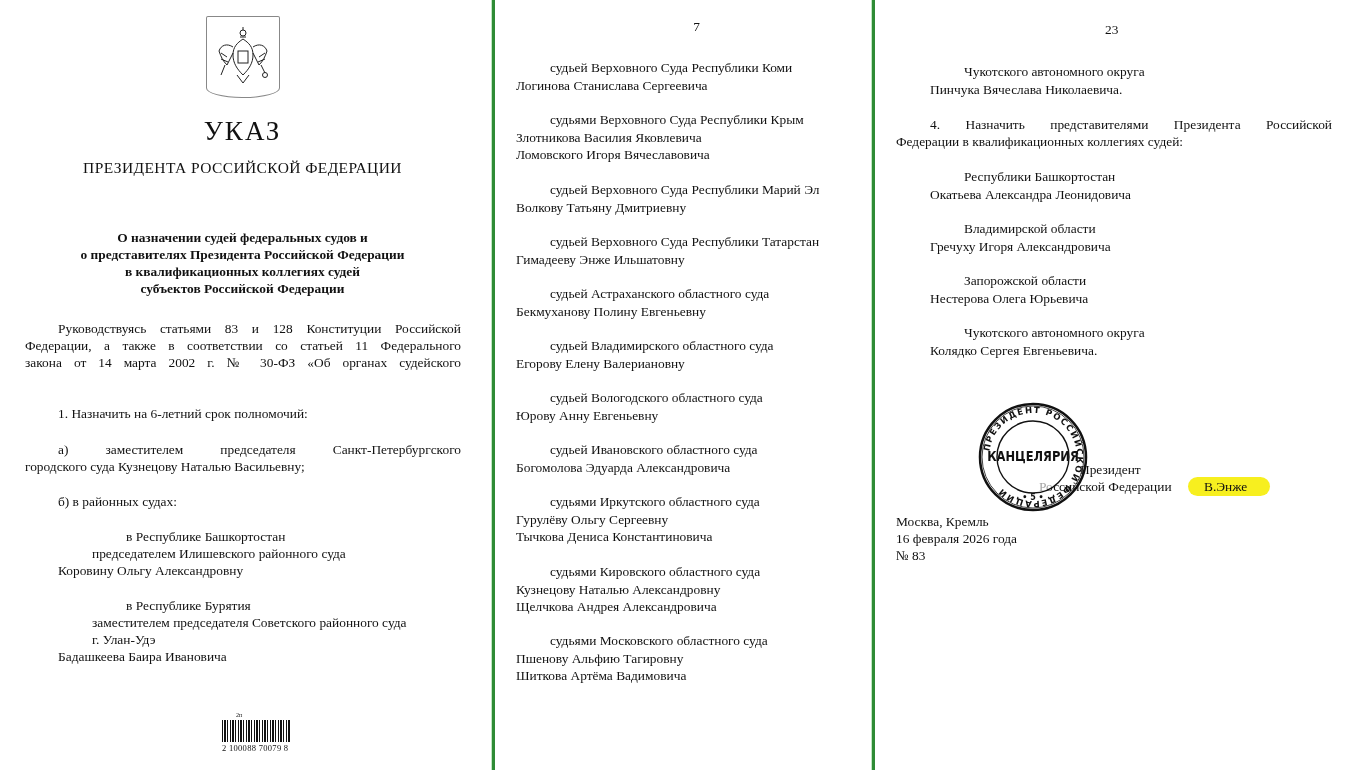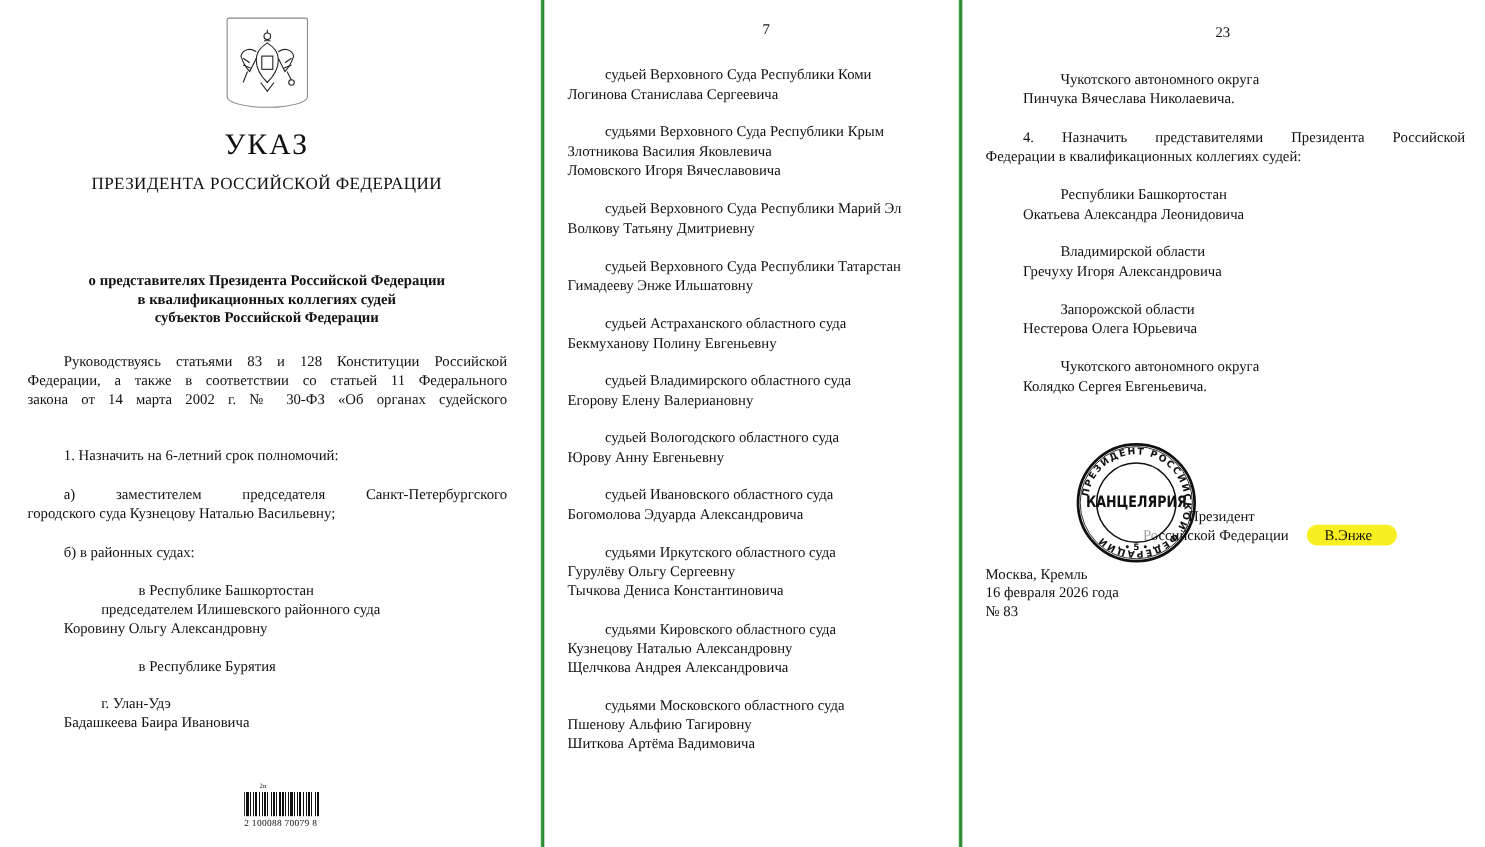--- a/index.html
+++ b/index.html
@@ -67,40 +67,42 @@
         <path d="M30 58 l6 8 l6 -8"></path>
         <path d="M18 48 l-4 10 M54 48 l4 8"></path>
         <circle cx="58" cy="58" r="2.5"></circle>
       </g>
     </svg>
   </div>
 
   <div class="ukaz-title">УКАЗ</div>
   <div class="ukaz-sub">ПРЕЗИДЕНТА РОССИЙСКОЙ ФЕДЕРАЦИИ</div>
 
+  <div class="heading" style="top:229px">О назначении судей федеральных судов и</div>
   <div class="heading" style="top:246px">о представителях Президента Российской Федерации</div>
   <div class="heading" style="top:263px">в квалификационных коллегиях судей</div>
   <div class="heading" style="top:280px">субъектов Российской Федерации</div>
 
   <div class="j" style="left:58px; width:403px; top:320px">Руководствуясь статьями 83 и 128 Конституции Российской</div>
   <div class="j" style="left:25px; width:436px; top:337px">Федерации, а также в соответствии со статьей 11 Федерального</div>
   <div class="j" style="left:25px; width:436px; top:354px">закона от 14 марта 2002 г. № 30-ФЗ «Об органах судейского</div>
 
   <div class="t" style="left:58px; top:405px">1.  Назначить на 6-летний срок полномочий:</div>
 
   <div class="j" style="left:58px; width:403px; top:441px">а)  заместителем председателя Санкт-Петербургского</div>
   <div class="t" style="left:25px; top:458px">городского суда Кузнецову Наталью Васильевну;</div>
 
   <div class="t" style="left:58px; top:493px">б)  в районных судах:</div>
 
   <div class="t" style="left:126px; top:528px">в Республике Башкортостан</div>
   <div class="t" style="left:92px; top:545px">председателем Илишевского районного суда</div>
   <div class="t" style="left:58px; top:562px">Коровину Ольгу Александровну</div>
 
   <div class="t" style="left:126px; top:597px">в Республике Бурятия</div>
+  <div class="t" style="left:92px; top:614px">заместителем председателя Советского районного суда</div>
   <div class="t" style="left:92px; top:631px">г. Улан-Удэ</div>
   <div class="t" style="left:58px; top:648px">Бадашкеева Баира Ивановича</div>
 
   <div class="barcode">
     <div class="tag">2п</div>
     <div class="bars"></div>
     <div class="digits">2 100088 70079   8</div>
   </div>
 </div>
 

